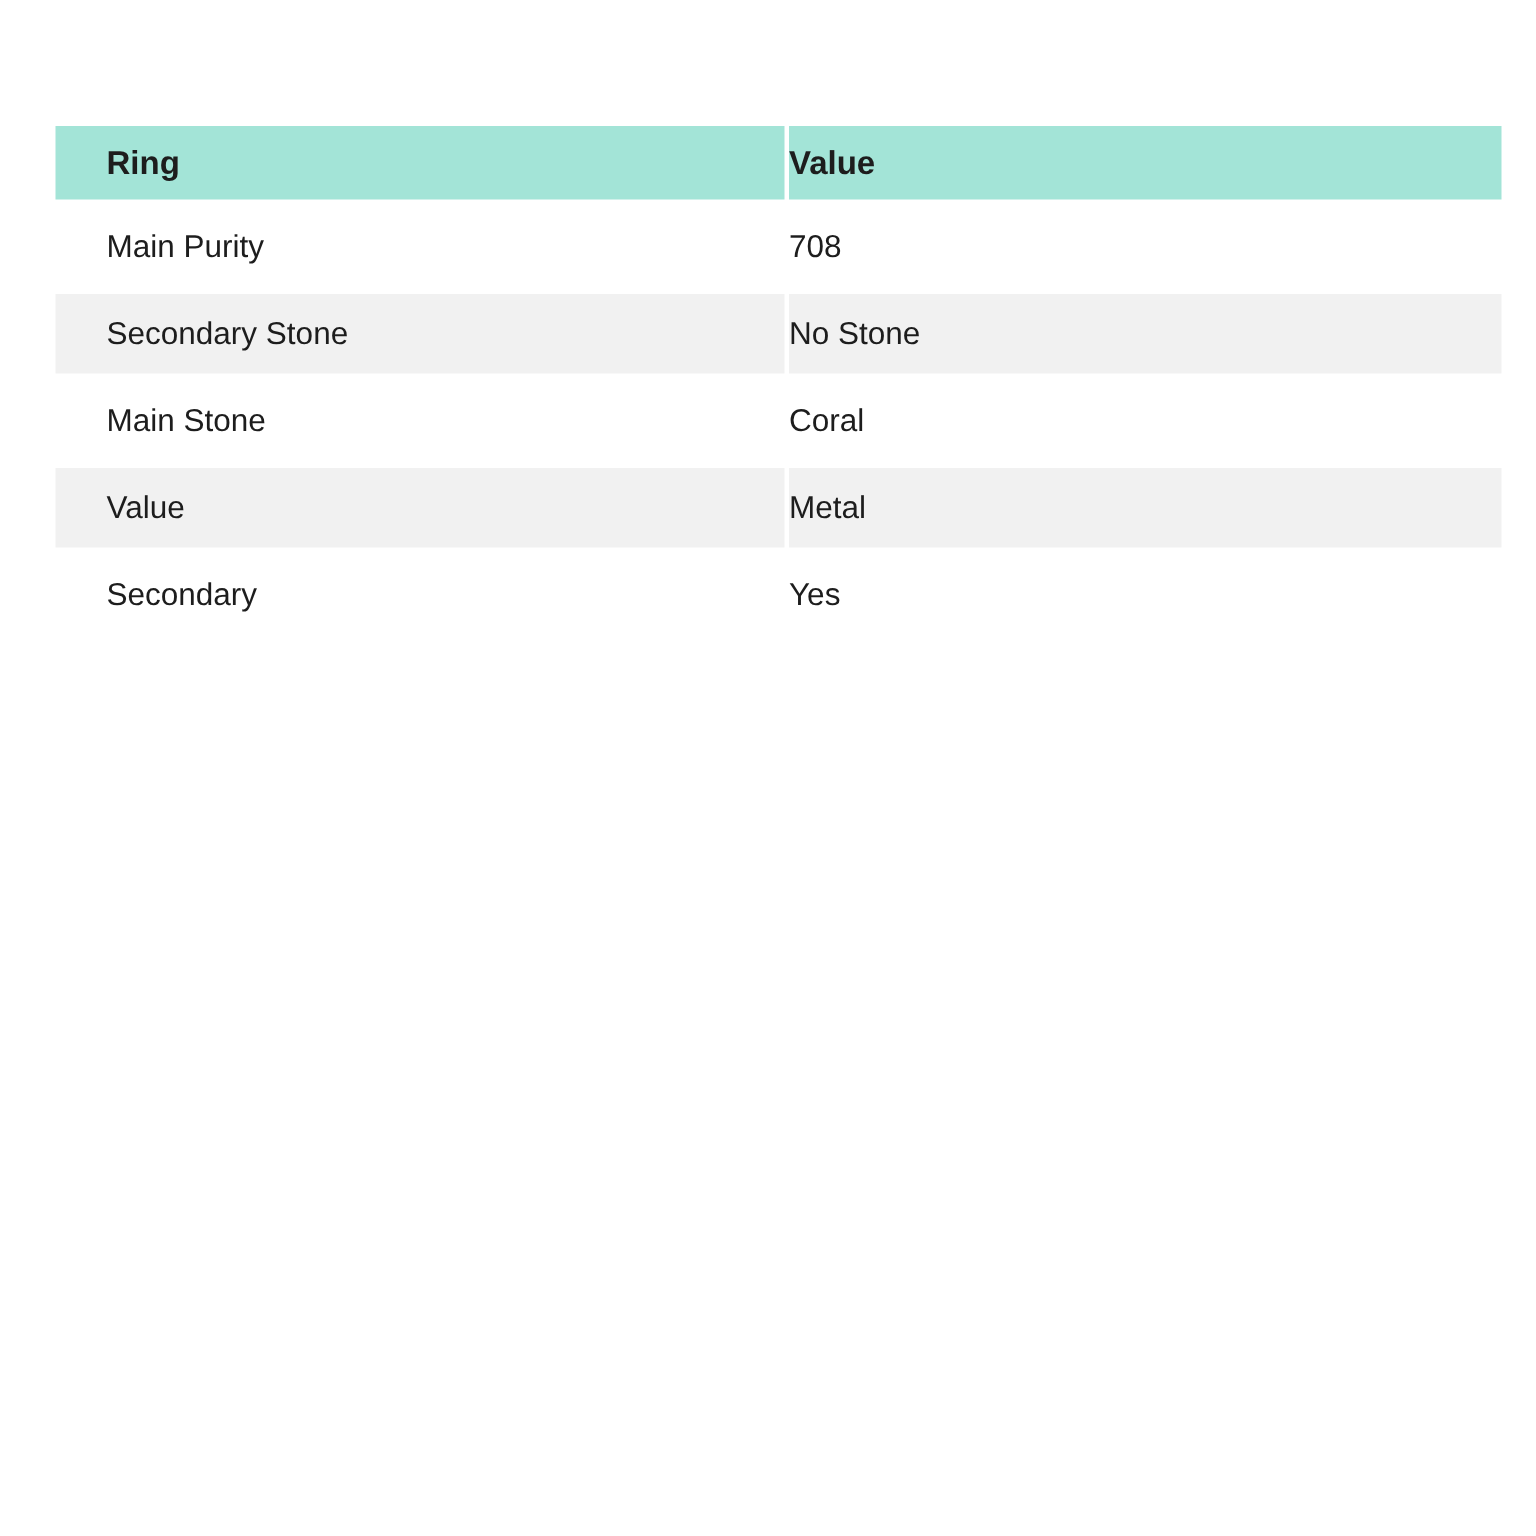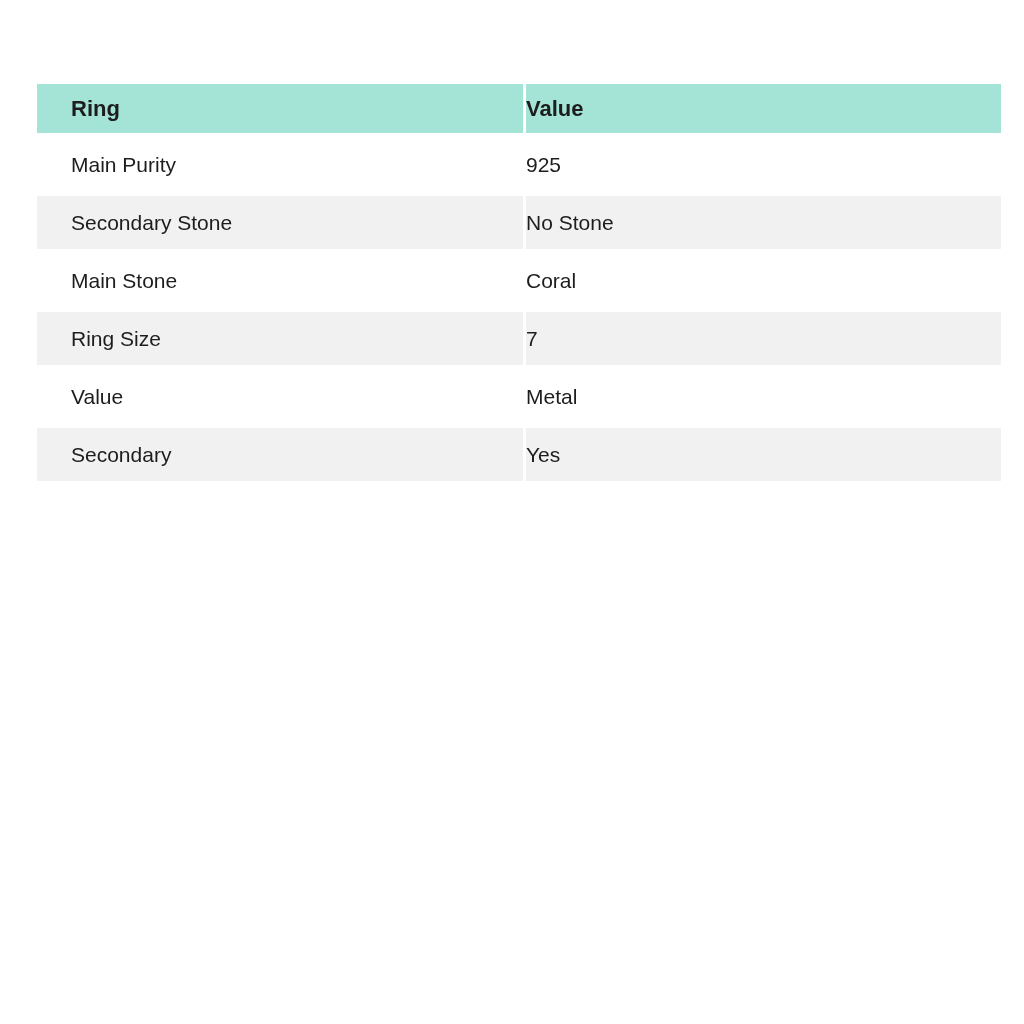--- a/index.html
+++ b/index.html
@@ -55,33 +55,29 @@
   <table class="spec-table">
     <thead>
       <tr>
         <th class="col-name">Ring</th>
         <th class="col-value">Value</th>
       </tr>
     </thead>
     <tbody>
       <tr>
         <td class="col-name">Main Purity</td>
-        <td class="col-value">925</td>
+        <td class="col-value">708</td>
       </tr>
       <tr>
         <td class="col-name">Secondary Stone</td>
         <td class="col-value">No Stone</td>
       </tr>
       <tr>
         <td class="col-name">Main Stone</td>
         <td class="col-value">Coral</td>
-      </tr>
-      <tr>
-        <td class="col-name">Ring Size</td>
-        <td class="col-value">7</td>
       </tr>
       <tr>
         <td class="col-name">Value</td>
         <td class="col-value">Metal</td>
       </tr>
       <tr>
         <td class="col-name">Secondary</td>
         <td class="col-value">Yes</td>
       </tr>
     </tbody>

